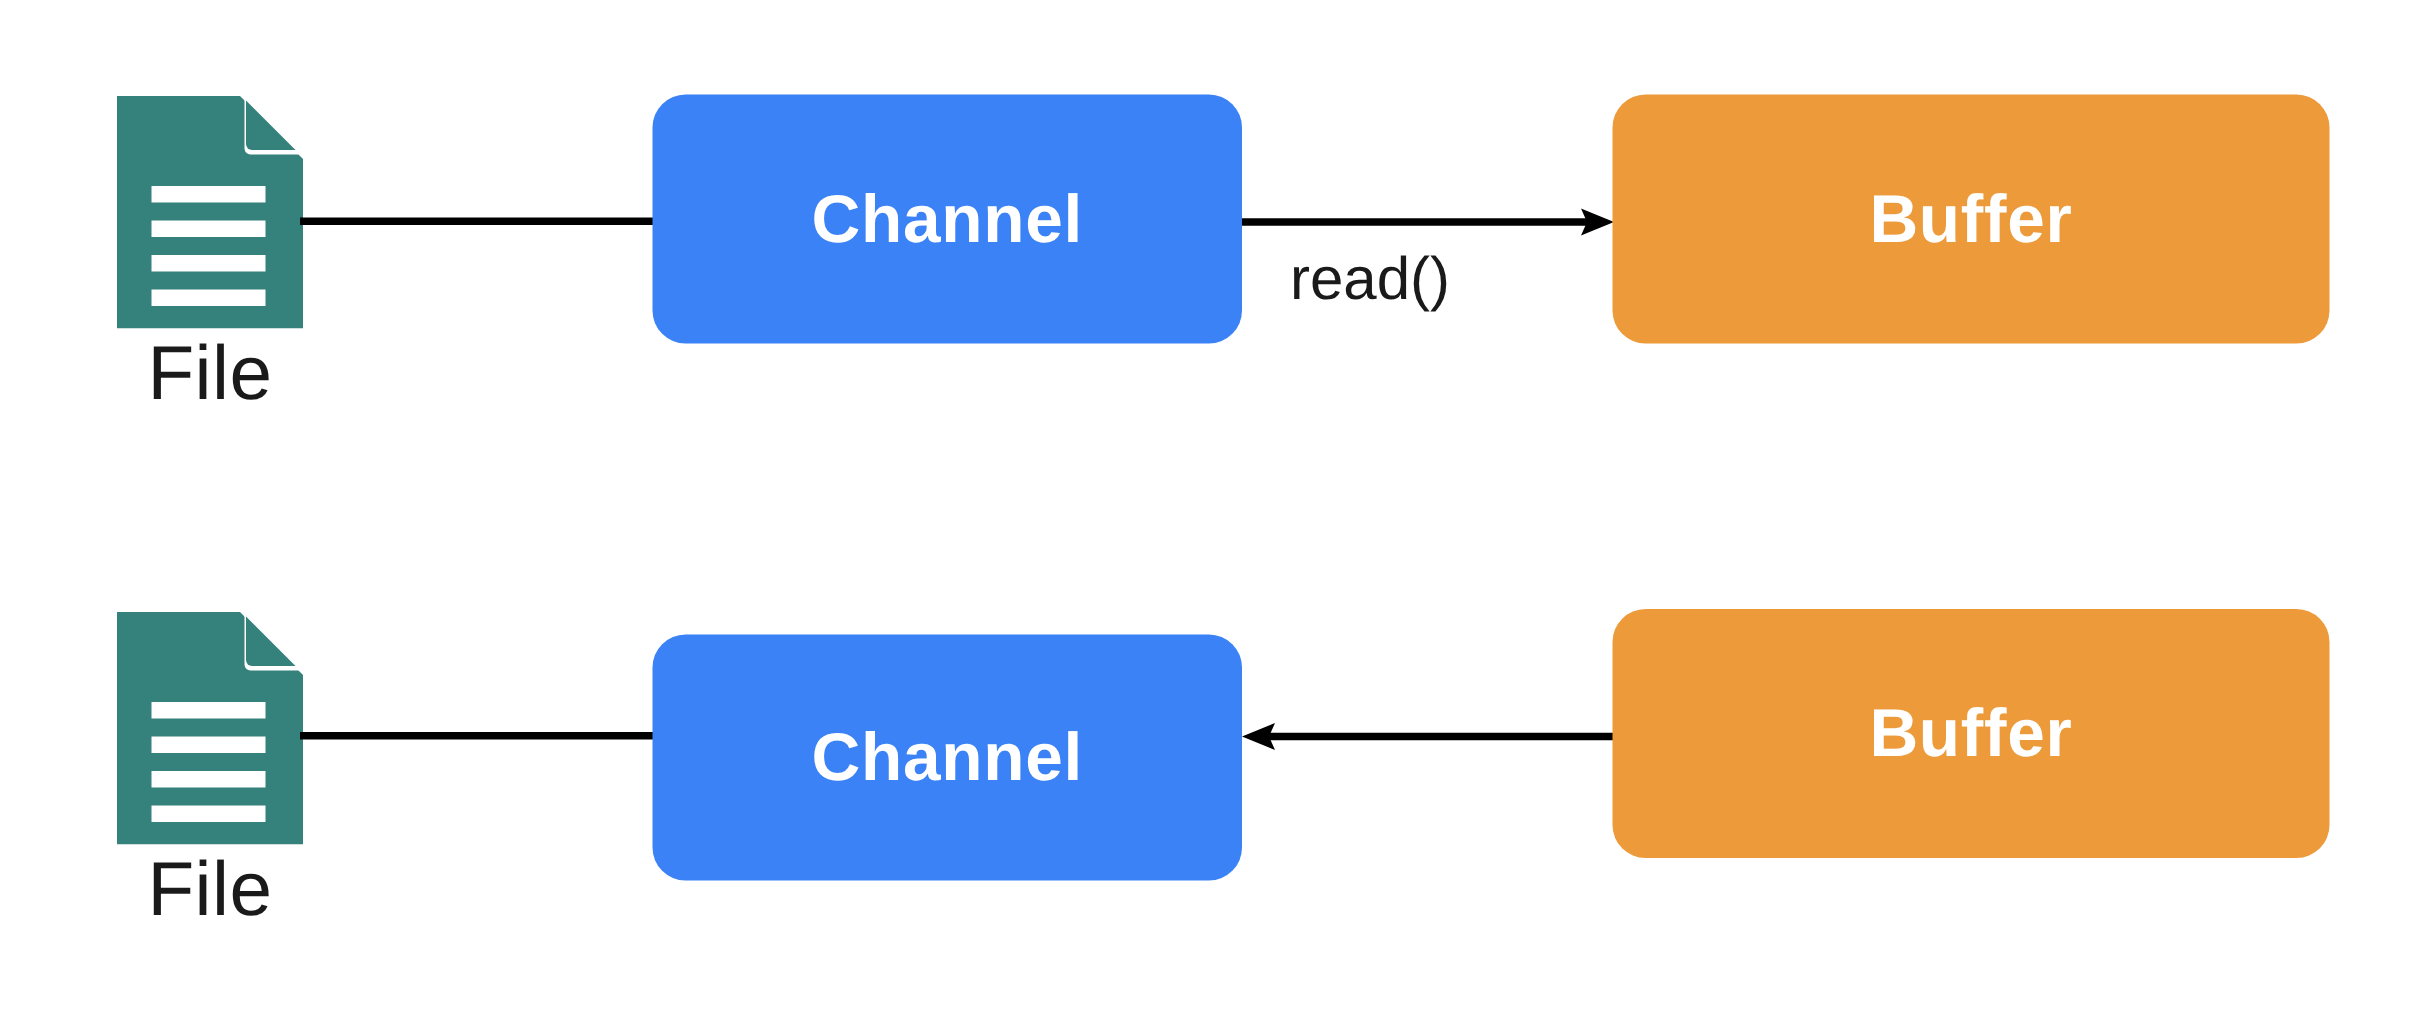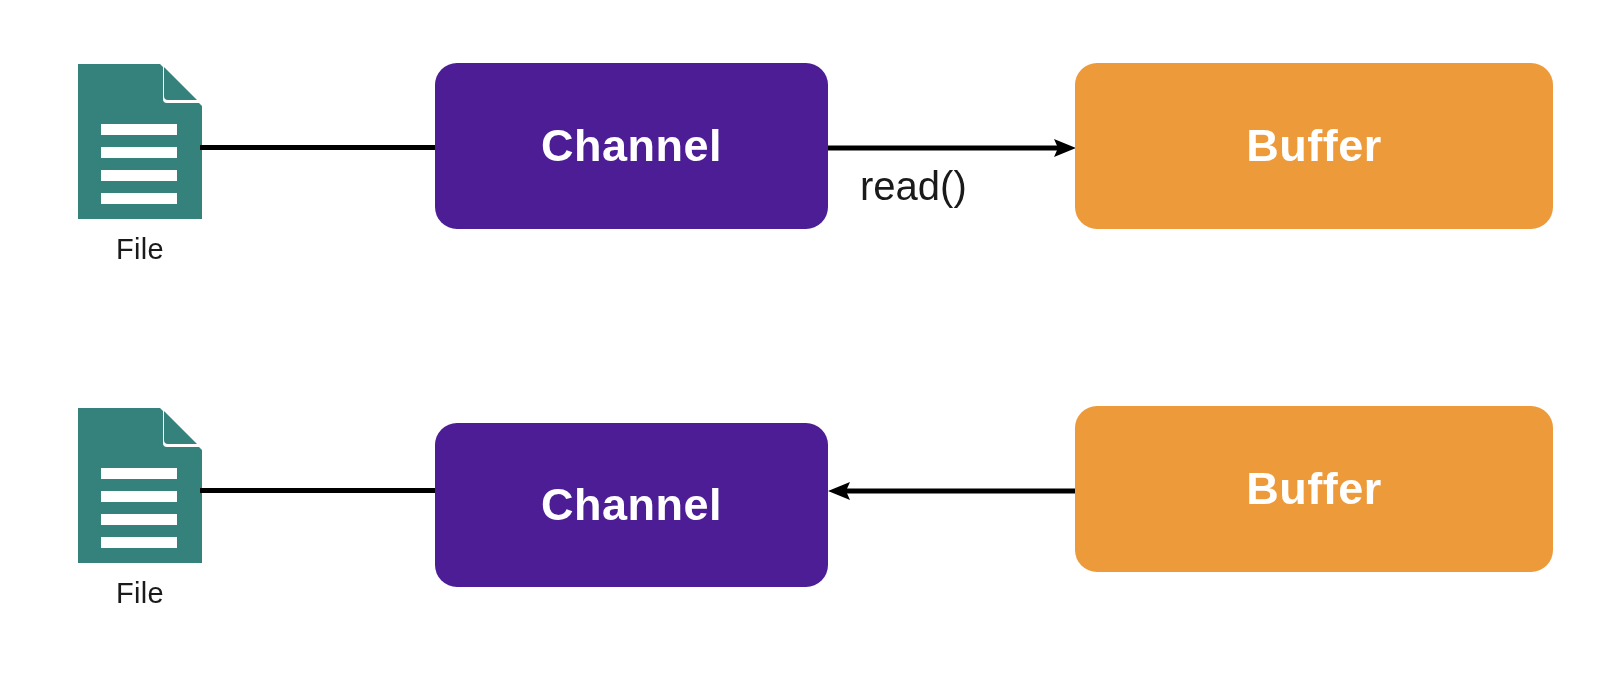--- a/index.html
+++ b/index.html
@@ -29,42 +29,42 @@
     top: 0;
     width: 124px;
     height: 155px;
   }
   .file-label {
     position: absolute;
     left: 0;
     top: 162px;
     width: 124px;
     text-align: center;
-    font-size: 29px;
+    font-size: 51px;
     line-height: 46px;
     color: #1a1a1a;
     font-family: "Liberation Sans", sans-serif;
     font-weight: 400;
     letter-spacing: 0.3px;
   }
 
   
   .box {
     position: absolute;
     border-radius: 22px;
     display: flex;
     align-items: center;
     justify-content: center;
     color: #ffffff;
     font-size: 45px;
     font-weight: bold;
     font-family: "Liberation Sans", sans-serif;
     letter-spacing: 0.5px;
   }
-  .box-channel { background: #4c1d95; }
+  .box-channel { background: #3b82f6; }
   .box-buffer  { background: #ed9a3b; align-items: center; }
 
   
   .plain-line {
     position: absolute;
     height: 5px;
     background: #000000;
   }
   .arrow-wrap {
     position: absolute;

